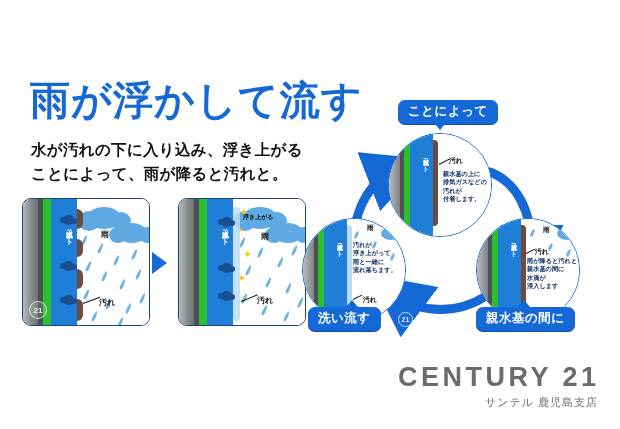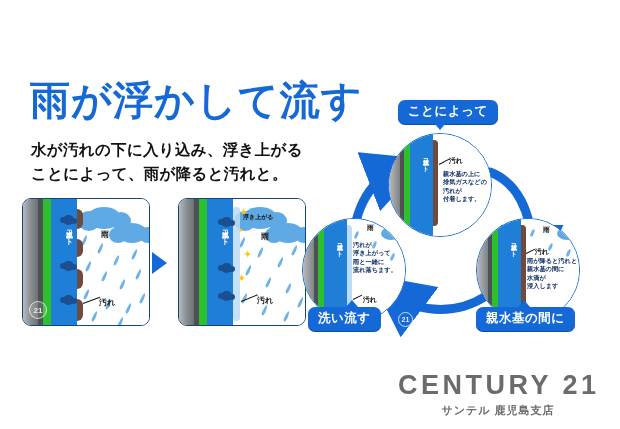--- a/index.html
+++ b/index.html
@@ -143,28 +143,28 @@
   .tail-down{border-top:7px solid #1569d6;}
   .tail-up{border-bottom:7px solid #1569d6;}
   .mini21{
     position:absolute;width:13px;height:13px;border-radius:50%;
     border:1.3px solid rgba(255,255,255,.75);color:rgba(255,255,255,.9);
     font-size:7px;font-weight:700;display:flex;align-items:center;justify-content:center;
   }
 
   
   .logo{
-    position:absolute;left:398px;top:370px;width:200px;text-align:center;
+    position:absolute;left:398px;top:362px;width:200px;text-align:right;
   }
   .logo-main{
     font-size:27px;font-weight:700;color:#6b6b6b;letter-spacing:3.5px;
     line-height:30px;white-space:nowrap;
   }
   .logo-sub{
-    font-size:11px;font-weight:700;color:#6b6b6b;letter-spacing:1px;
+    font-size:11px;font-weight:400;color:#6b6b6b;letter-spacing:1px;
     margin-top:3px;white-space:nowrap;
   }
 </style>
 </head>
 <body>
 
 <div id="root">
 
   <div class="headline">雨が浮かして流す</div>
   <div class="subcopy">水が汚れの下に入り込み、浮き上がる

